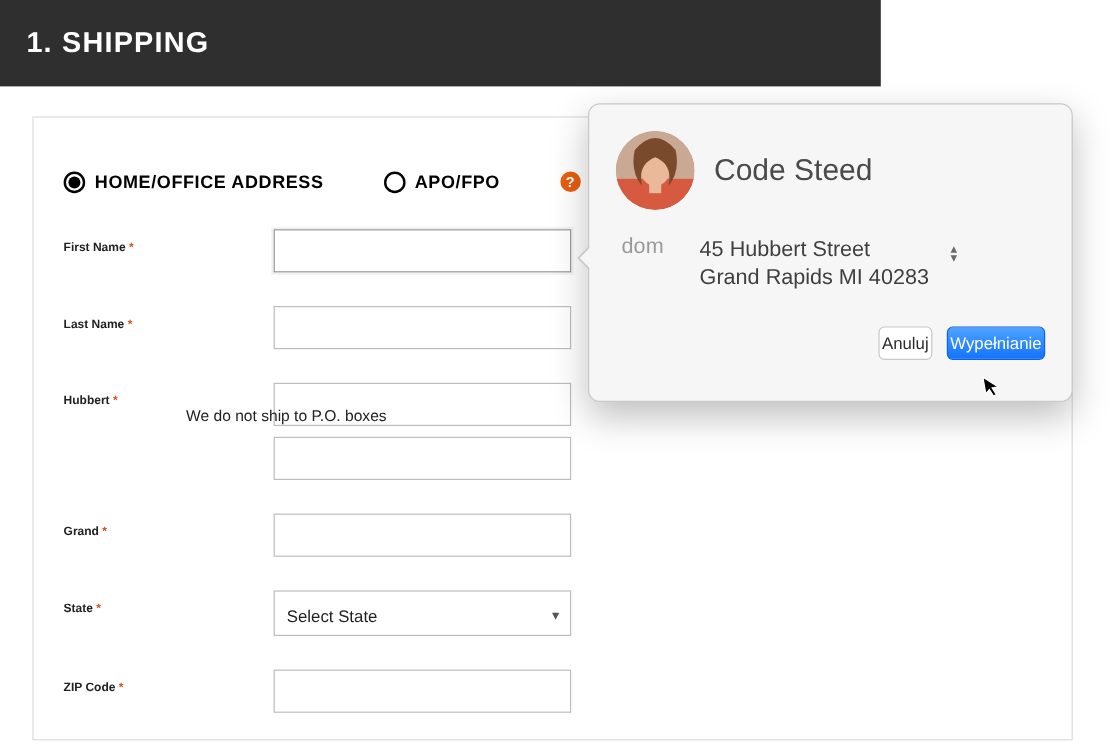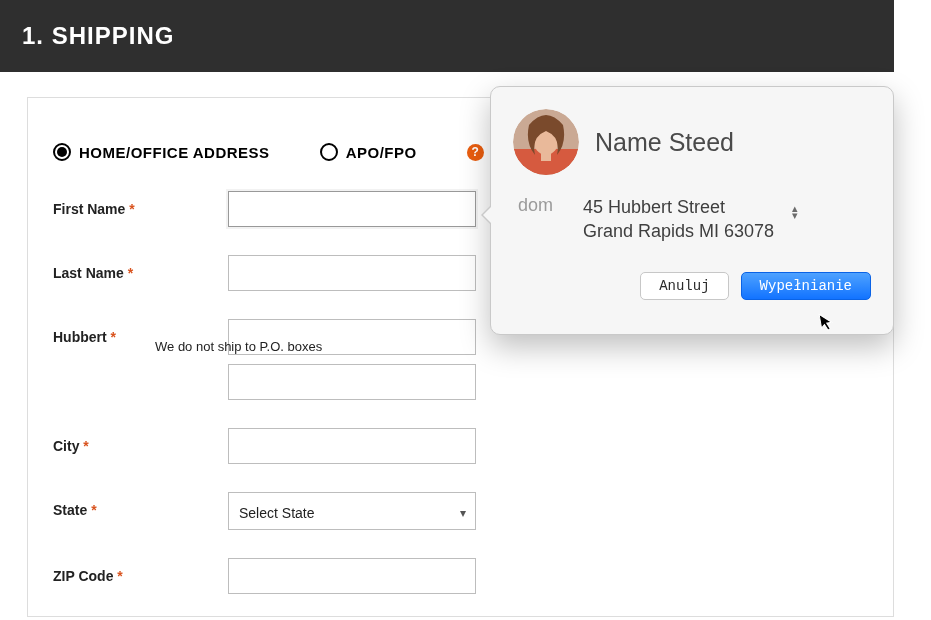--- a/index.html
+++ b/index.html
@@ -7,21 +7,21 @@
     font-family: Arial, Helvetica, sans-serif;
     background: #fff;
     width: 931px;
     height: 620px;
     overflow: hidden;
     position: relative;
   }
   .header-bar {
     background: #2f2f2f;
     height: 72px;
-    width: 894px;
+    width: 734px;
     display: flex;
     align-items: center;
     padding-left: 22px;
   }
   .header-title {
     color: #fff;
     font-weight: 700;
     font-size: 24px;
     letter-spacing: 1px;
     font-family: Arial, sans-serif;
@@ -31,21 +31,21 @@
     left: 27px;
     top: 97px;
     width: 867px;
     height: 520px;
     border: 1px solid #ddd;
     background: #fff;
     padding: 45px 25px 25px 25px;
   }
   .radio-row {
     display: flex;
-    align-items: center;
+    align-items: flex-start;
     gap: 10px;
     margin-bottom: 30px;
   }
   .radio-group {
     display: flex;
     align-items: center;
     gap: 8px;
     margin-right: 40px;
   }
   .radio {
@@ -83,21 +83,21 @@
     justify-content: center;
   }
   .field-row {
     display: flex;
     align-items: flex-start;
     margin-bottom: 28px;
   }
   .field-row.tight { margin-bottom: 8px; }
   .field-label {
     width: 175px;
-    font-size: 14px;
+    font-size: 10px;
     font-weight: 700;
     color: #222;
     padding-top: 10px;
   }
   .req { color: #d9531e; font-weight: 700; }
   .text-input {
     width: 248px;
     height: 36px;
     border: 1px solid #bdbdbd;
     padding: 0 8px;
@@ -215,24 +215,24 @@
     font-size: 11px;
     line-height: 7px;
   }
   .popover-buttons {
     display: flex;
     justify-content: flex-end;
     gap: 12px;
   }
   .mac-btn {
     height: 28px;
-    padding: 0 18px;
+    padding: 0 2px;
     border-radius: 5px;
     font-size: 14px;
-    font-family: Liberation Mono, monospace;
+    font-family: Liberation Sans, sans-serif;
     display: flex;
     align-items: center;
     justify-content: center;
     cursor: default;
   }
   .mac-btn.secondary {
     background: #fff;
     border: 1px solid #c7c7c7;
     color: #2b2b2b;
   }
@@ -296,21 +296,21 @@
   </div>
   <div class="helper-text">We do not ship to P.O. boxes</div>
 
   <div class="field-row">
     <div class="field-label"></div>
     <input class="text-input" type="text" style="">
   </div>
 
   <div class="field-row">
     <div class="field-label">
-      <span>City</span>
+      <span>Grand</span>
       <span class="req">*</span>
     </div>
     <input class="text-input" type="text" style="">
   </div>
 
   <div class="field-row">
     <div class="field-label">
       <span>State</span>
       <span class="req">*</span>
     </div>
@@ -341,28 +341,28 @@
         </defs>
         <g clip-path="url(#c)">
           <rect width="66" height="66" fill="#caa994"></rect>
           <rect x="0" y="40" width="66" height="26" fill="#d65a3f"></rect>
           <ellipse cx="33" cy="30" rx="13" ry="16" fill="#e9b99a"></ellipse>
           <path d="M16 16 Q33 -4 50 16 Q54 34 44 46 Q48 28 33 22 Q18 28 22 46 Q12 34 16 16 Z" fill="#7a4a2c"></path>
           <rect x="28" y="42" width="10" height="10" fill="#e9b99a"></rect>
         </g>
       </svg>
     </div>
-    <div class="contact-name">Name Steed</div>
+    <div class="contact-name">Code Steed</div>
   </div>
 
   <div class="address-row">
     <div class="addr-tag">dom</div>
     <div class="addr-text">
       <div>45 Hubbert Street</div>
-      <div>Grand Rapids MI 63078</div>
+      <div>Grand Rapids MI 40283</div>
     </div>
     <div class="addr-dropdown">
       <div>▴</div>
         <div>▾</div>
     </div>
   </div>
 
   <div class="popover-buttons">
     <div class="mac-btn secondary">Anuluj</div>
     <div class="mac-btn primary">Wypełnianie</div>

